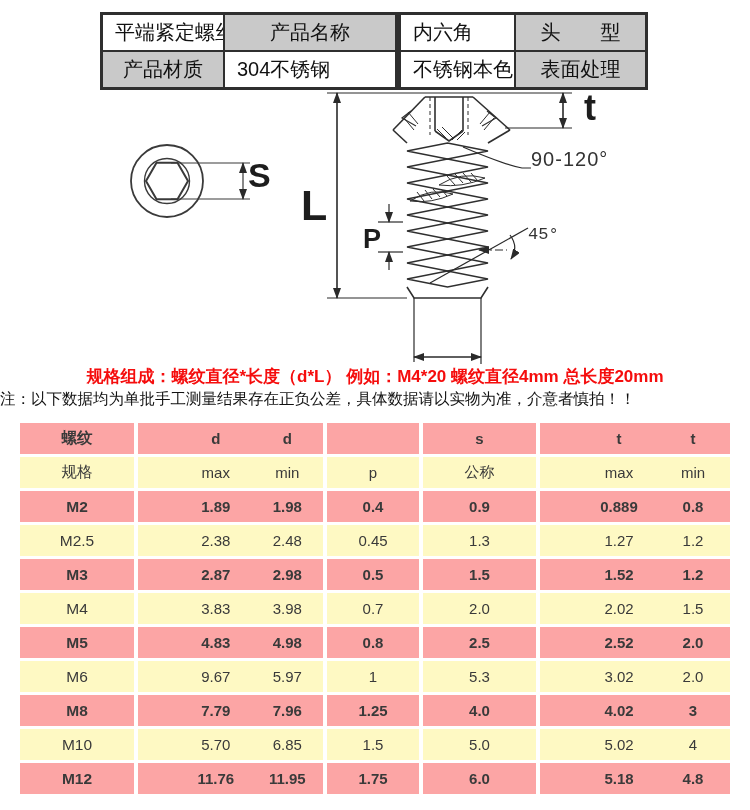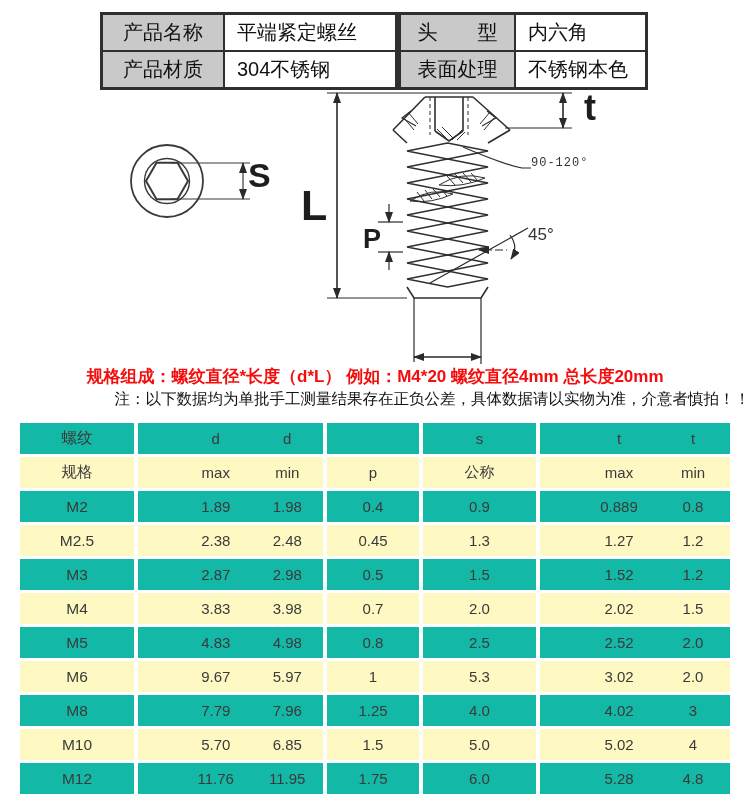--- a/index.html
+++ b/index.html
@@ -21,60 +21,60 @@
   .ptable-right { left:398px; width:250px; height:78px; grid-template-columns:115px 1fr; grid-template-rows:1fr 1fr; }
 
   
   .diagram { position:absolute; left:105px; top:85px; width:540px; height:282px; }
   .diagram svg { position:absolute; left:0; top:0; }
   .dlabel { position:absolute; color:#1d1d1d; line-height:1; white-space:nowrap; }
   .dl-s { left:143px; top:73px;  font-size:34px; font-weight:bold; }
   .dl-l { left:196px; top:99px;  font-size:43px; font-weight:600; }
   .dl-t { left:479px; top:5px;   font-size:36px; font-weight:bold; }
   .dl-p { left:258px; top:141px; font-size:27px; font-weight:bold; }
-  .dl-a90 { left:426px; top:72px;  font-size:12px; font-family:Liberation Mono, monospace; letter-spacing:1px; color:#333; }
-  .dl-a45 { left:423px; top:141px; font-size:17px; font-family:Liberation Sans, sans-serif; color:#333; }
+  .dl-a90 { left:426px; top:64px;  font-size:20px; font-family:Liberation Sans, sans-serif; letter-spacing:1px; color:#333; }
+  .dl-a45 { left:423px; top:141px; font-size:17px; font-family:Liberation Mono, monospace; color:#333; }
 
   
   .note-red   { position:absolute; left:0; top:365px; width:750px; text-align:center; font-size:17px; font-weight:bold; }
-  .note-black { position:absolute; left:0; top:389px; width:750px; text-align:right; font-size:15.5px; color:#111; }
+  .note-black { position:absolute; left:0; top:389px; width:750px; text-align:left; font-size:15.5px; color:#111; }
 
   
   .spec-table { position:absolute; left:20px; top:423px; width:710px; display:grid; grid-auto-rows:31px; row-gap:3px; }
   .spec-row { display:grid; grid-template-columns:118px 189px 96px 117px 190px; }
   .spec-row .c {
     display:flex; align-items:center; justify-content:center;
     font-size:15px; color:#3a3a3a;
   }
   .spec-row .c.gut { border-right:4px solid #fff; }
   .spec-row .pair { display:grid; grid-template-columns:1fr 1fr; padding-left:42px; }
   .spec-row .pair span { display:flex; align-items:center; justify-content:center; }
-  .row-dark  .c { background:#14b8a6; }
+  .row-dark  .c { background:#fca5a5;font-weight:bold; }
   .row-light .c { background:#fef9c3; }
   .spec-row .c.spec-name { font-size:15.5px; }
 
   path, line, circle, polygon, polyline { vector-effect:non-scaling-stroke; }
 </style>
 </head>
 <body>
 
 <div class="page">
 
   <div class="ptable ptable-left">
+    <div class="cell val">平端紧定螺丝</div>
     <div class="cell lab">产品名称</div>
-    <div class="cell val">平端紧定螺丝</div>
     <div class="cell lab">产品材质</div>
     <div class="cell val">304不锈钢</div>
   </div>
 
   <div class="ptable ptable-right">
+    <div class="cell val">内六角</div>
     <div class="cell lab">头　　型</div>
-    <div class="cell val">内六角</div>
+    <div class="cell val">不锈钢本色</div>
     <div class="cell lab">表面处理</div>
-    <div class="cell val">不锈钢本色</div>
   </div>
 
   <div class="diagram">
     <svg width="540" height="282" viewBox="0 0 540 282">
       <defs>
         <marker id="arr" markerWidth="11" markerHeight="8" refX="10" refY="4" orient="auto-start-reverse" markerUnits="userSpaceOnUse">
           <path d="M0,0 L11,4 L0,8 Z" fill="#2a2a2a"></path>
         </marker>
       </defs>
       <g stroke="#3a3a3a" fill="none" stroke-width="1.8">
@@ -311,19 +311,19 @@
       </div>
       <div class="spec-row row-dark">
         <div class="c gut spec-name">M12</div>
         <div class="c pair gut">
           <span>11.76</span>
           <span>11.95</span>
         </div>
         <div class="c gut">1.75</div>
         <div class="c gut">6.0</div>
         <div class="c pair">
-          <span>5.28</span>
+          <span>5.18</span>
           <span>4.8</span>
         </div>
       </div>
     </div>
 
 </div>
 
 </body></html>

